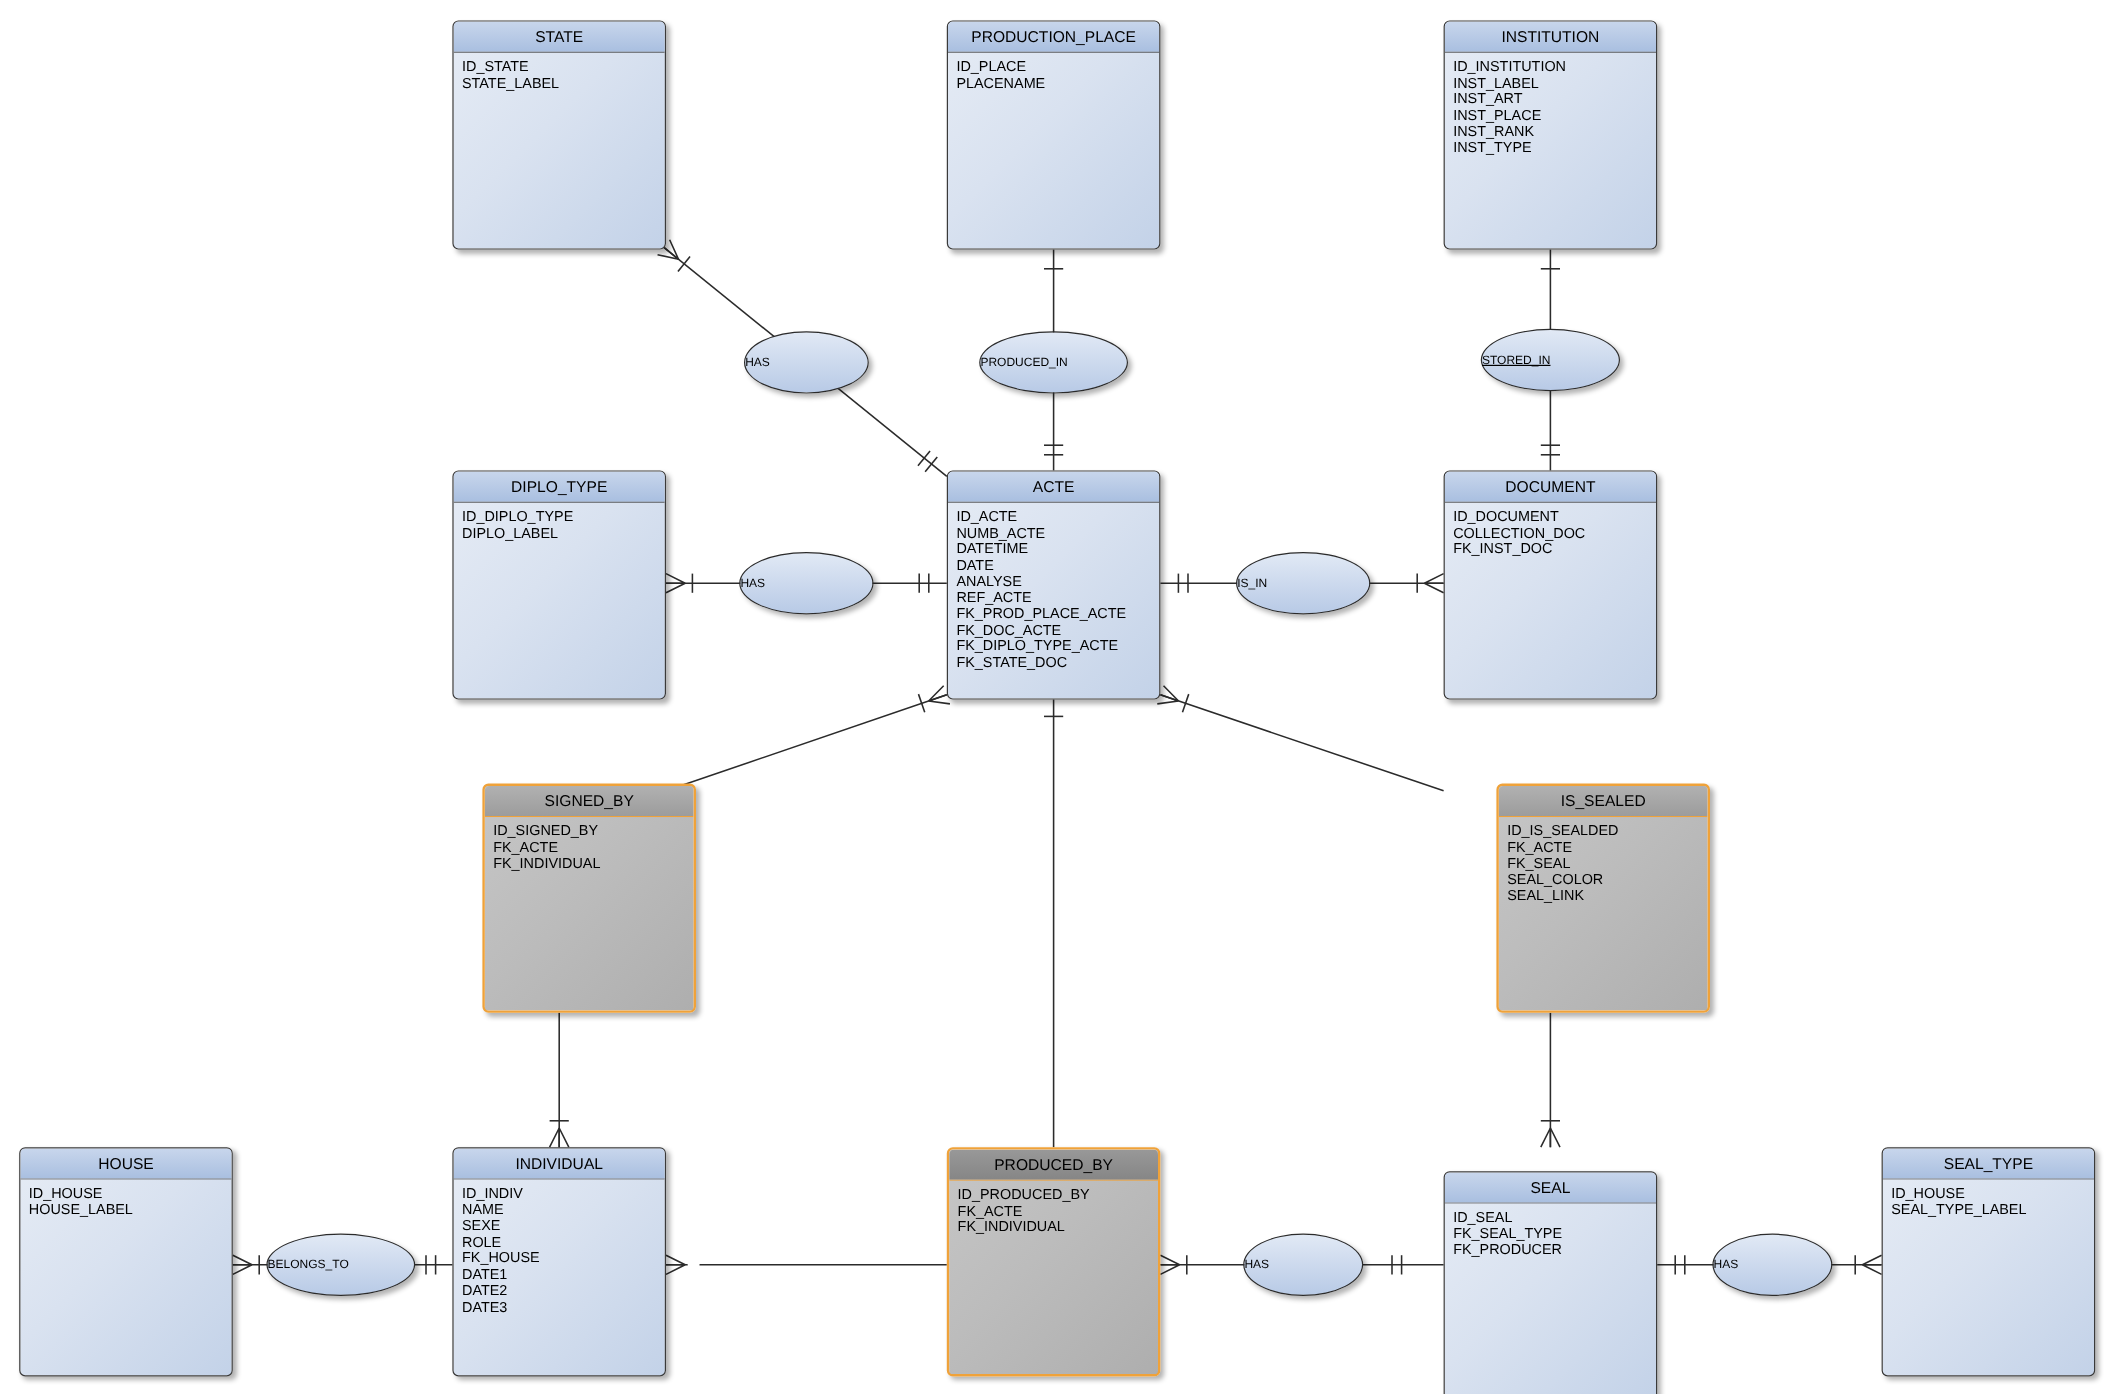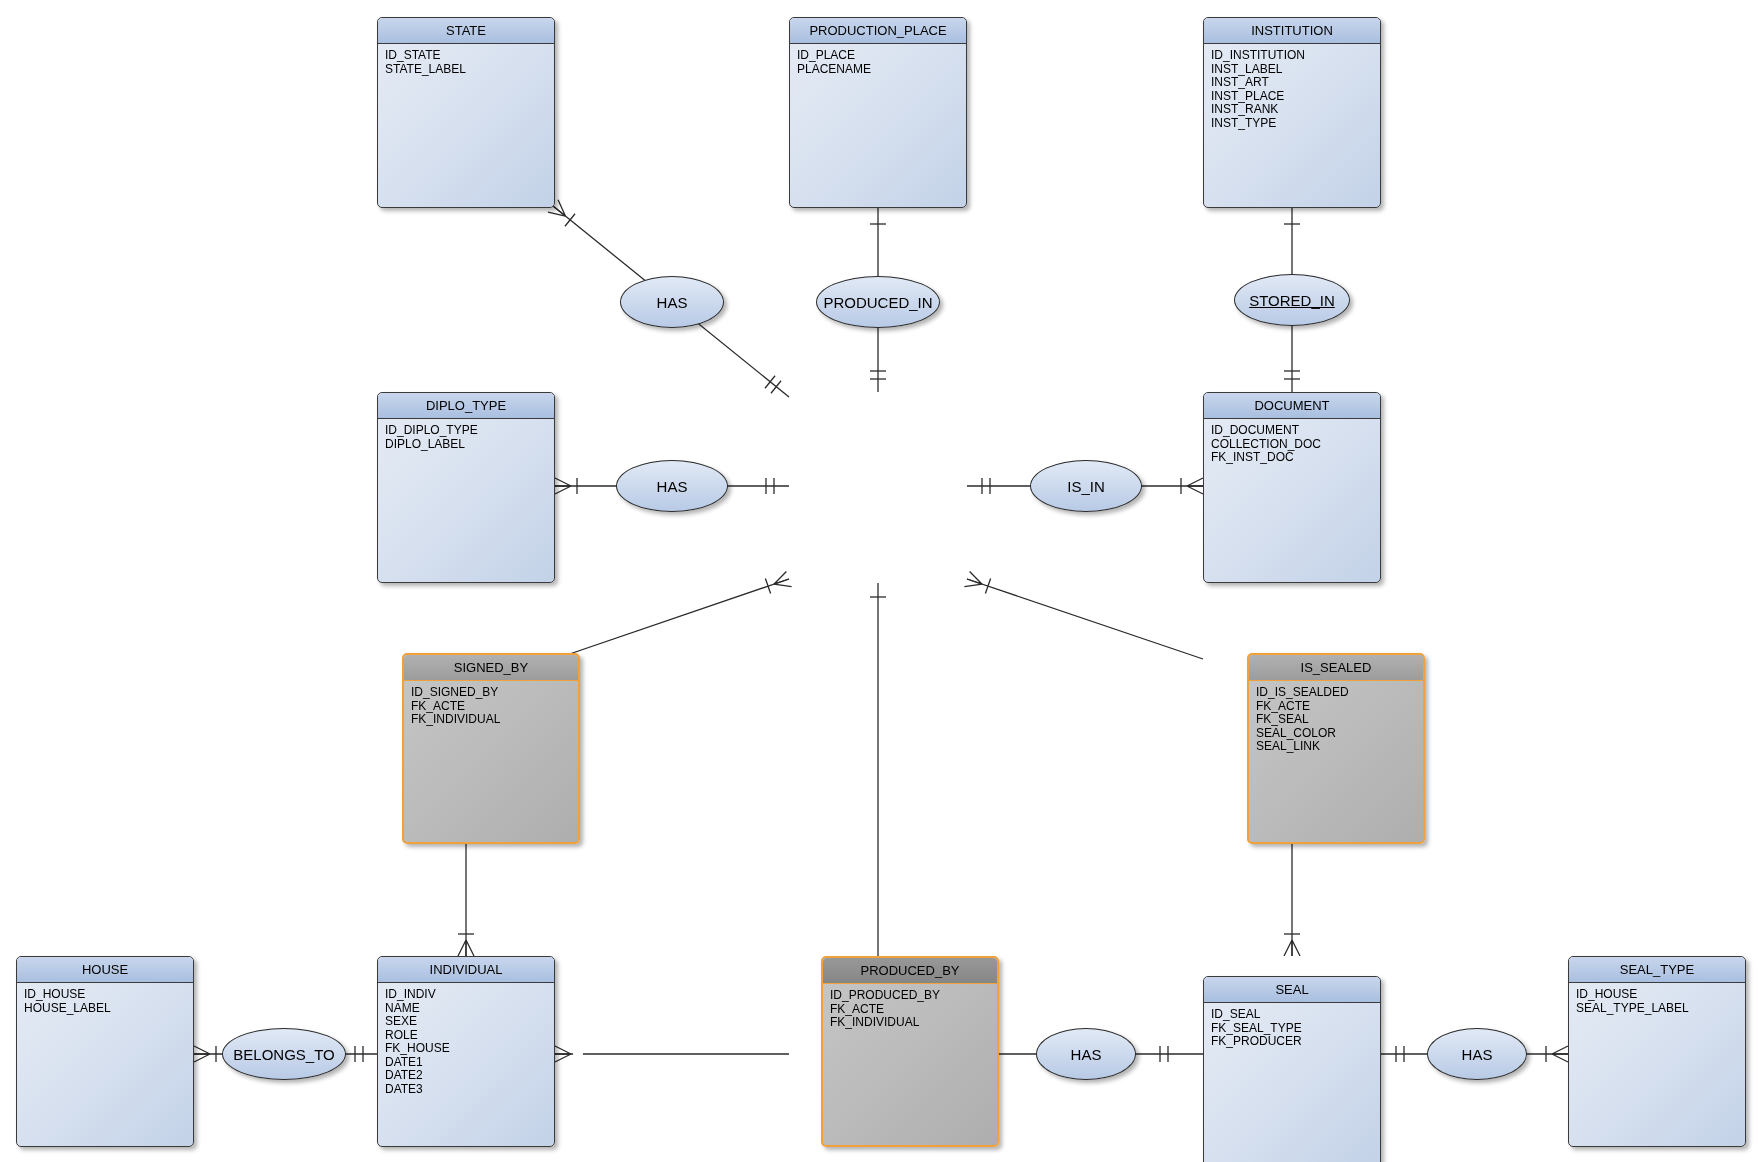--- a/index.html
+++ b/index.html
@@ -19,21 +19,21 @@
   .entity.blue{background:linear-gradient(135deg,#e6ecf5 0%,#d9e2f0 45%,#c3d2e8 100%);}
 
   .entity.gray{border:2px solid #efa23a;}
   .entity.gray .e-header{background:linear-gradient(180deg,#b1b1b1 0%,#9c9c9c 100%);border-bottom:1px solid #efa23a;}
   .entity.gray{background:linear-gradient(135deg,#c6c6c6 0%,#bcbcbc 45%,#aeaeae 100%);}
   .entity.gray-dark .e-header{background:linear-gradient(180deg,#989898 0%,#868686 100%);}
 
   .rel{position:absolute;height:52px;border:1px solid #2b2b2b;border-radius:50%;
        background:linear-gradient(180deg,#e1e9f5 0%,#b8cae6 100%);
        box-shadow:3px 3px 4px rgba(0,0,0,0.30);
-       display:flex;align-items:center;justify-content:center;font-size:15px;box-sizing:border-box;}
+       display:flex;align-items:center;font-size:10px;box-sizing:border-box;}
 </style>
 </head>
 <body>
 
 <div id="canvas">
 
   <svg id="wires" width="1758" height="1162" viewBox="0 0 1758 1162">
     <defs>
       <g id="crow">
           <path d="M16,0 L0,-8 M16,0 L0,0 M16,0 L0,8"></path>
@@ -170,20 +170,35 @@
   </div>
 
   <div class="entity blue" style="left:377px;top:392px;">
     <div class="e-header">DIPLO_TYPE</div>
     <ul class="e-attrs">
         <li>ID_DIPLO_TYPE</li>
         <li>DIPLO_LABEL</li>
       </ul>
   </div>
 
+  <div class="entity blue" style="left:789px;top:392px;">
+    <div class="e-header">ACTE</div>
+    <ul class="e-attrs">
+        <li>ID_ACTE</li>
+        <li>NUMB_ACTE</li>
+        <li>DATETIME</li>
+        <li>DATE</li>
+        <li>ANALYSE</li>
+        <li>REF_ACTE</li>
+        <li>FK_PROD_PLACE_ACTE</li>
+        <li>FK_DOC_ACTE</li>
+        <li>FK_DIPLO_TYPE_ACTE</li>
+        <li>FK_STATE_DOC</li>
+      </ul>
+  </div>
 
   <div class="entity blue" style="left:1203px;top:392px;">
     <div class="e-header">DOCUMENT</div>
     <ul class="e-attrs">
         <li>ID_DOCUMENT</li>
         <li>COLLECTION_DOC</li>
         <li>FK_INST_DOC</li>
       </ul>
   </div>
 
@@ -222,21 +237,21 @@
         <li>NAME</li>
         <li>SEXE</li>
         <li>ROLE</li>
         <li>FK_HOUSE</li>
         <li>DATE1</li>
         <li>DATE2</li>
         <li>DATE3</li>
       </ul>
   </div>
 
-  <div class="entity gray gray-dark" style="left:789px;top:956px;margin-left:32px;">
+  <div class="entity gray gray-dark" style="left:789px;top:956px;">
     <div class="e-header">PRODUCED_BY</div>
     <ul class="e-attrs">
         <li>ID_PRODUCED_BY</li>
         <li>FK_ACTE</li>
         <li>FK_INDIVIDUAL</li>
       </ul>
   </div>
 
   <div class="entity blue" style="left:1203px;top:956px;margin-top:20px;">
     <div class="e-header">SEAL</div>

